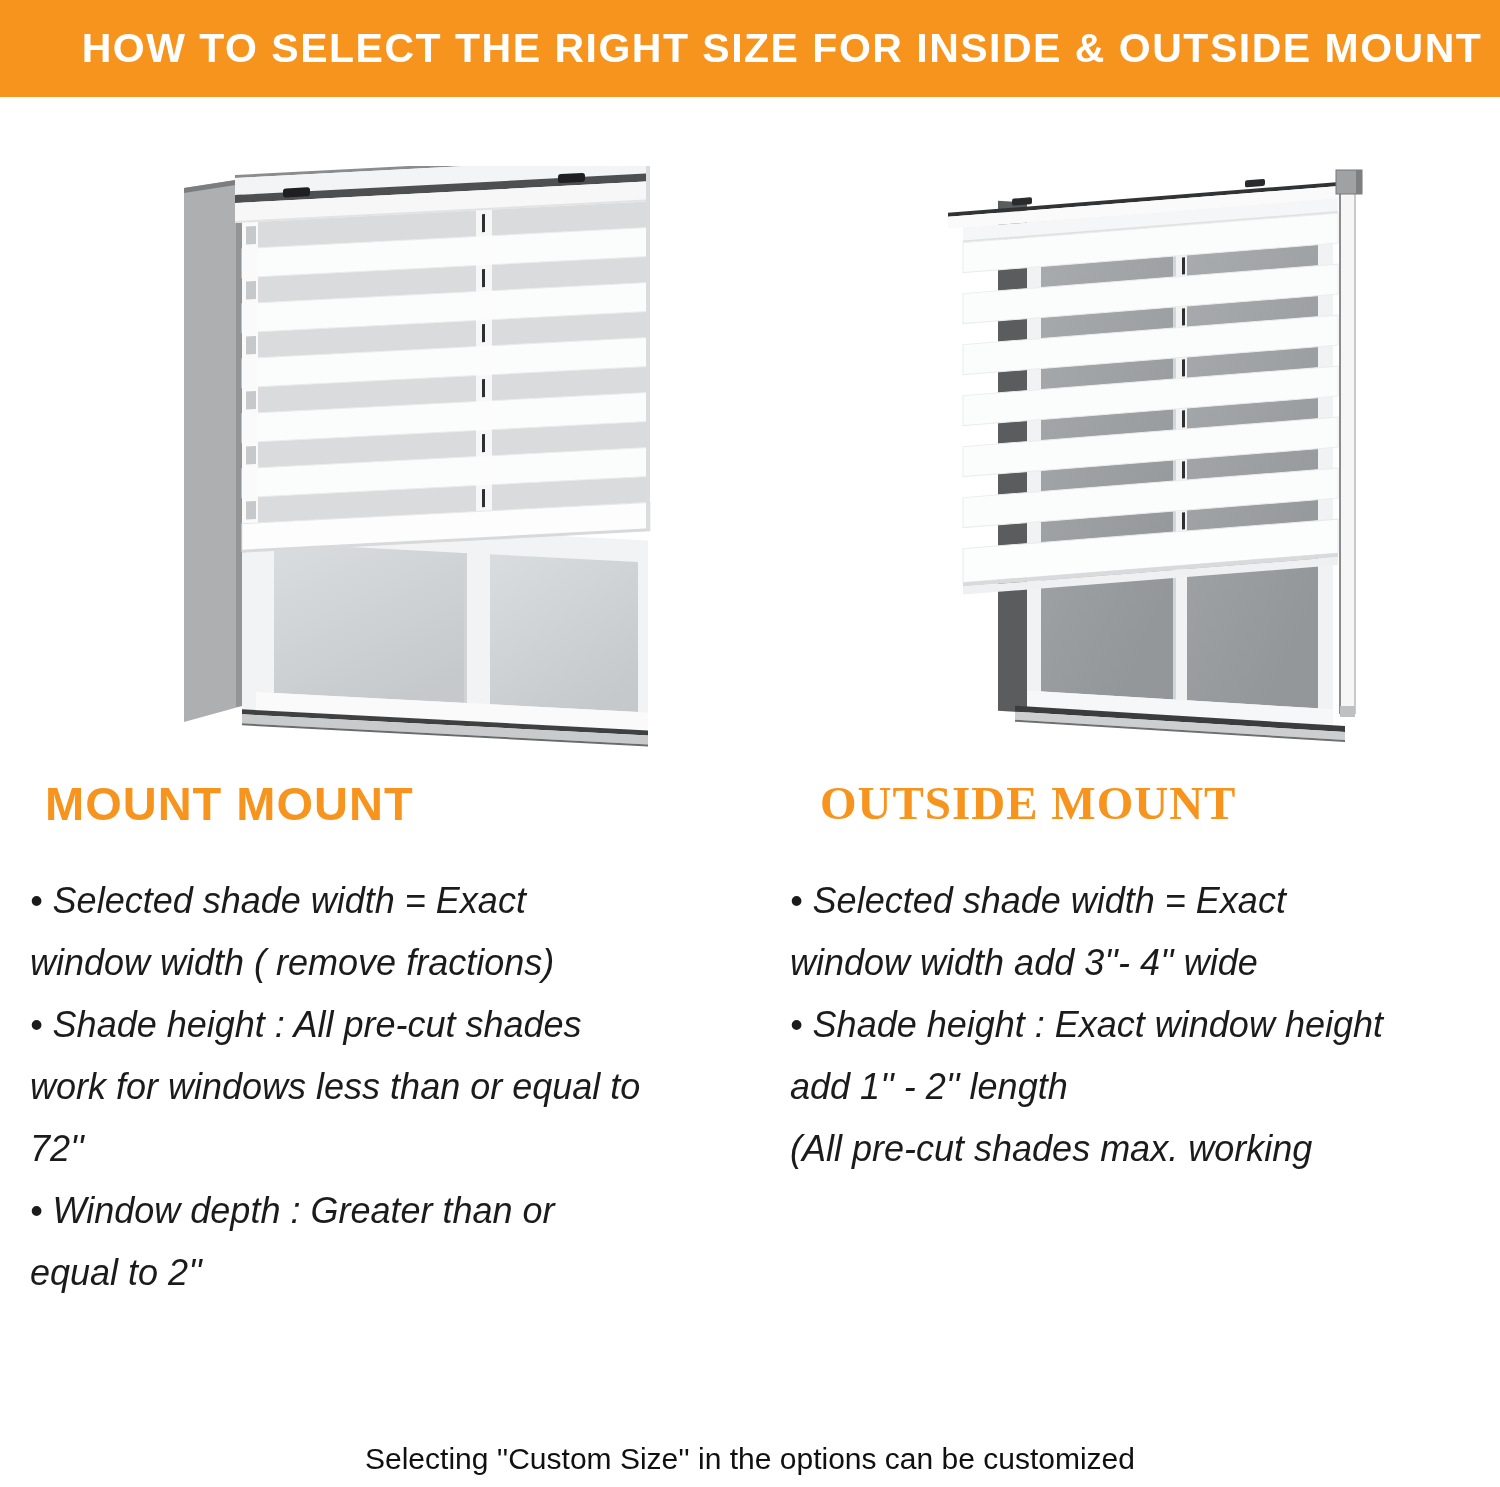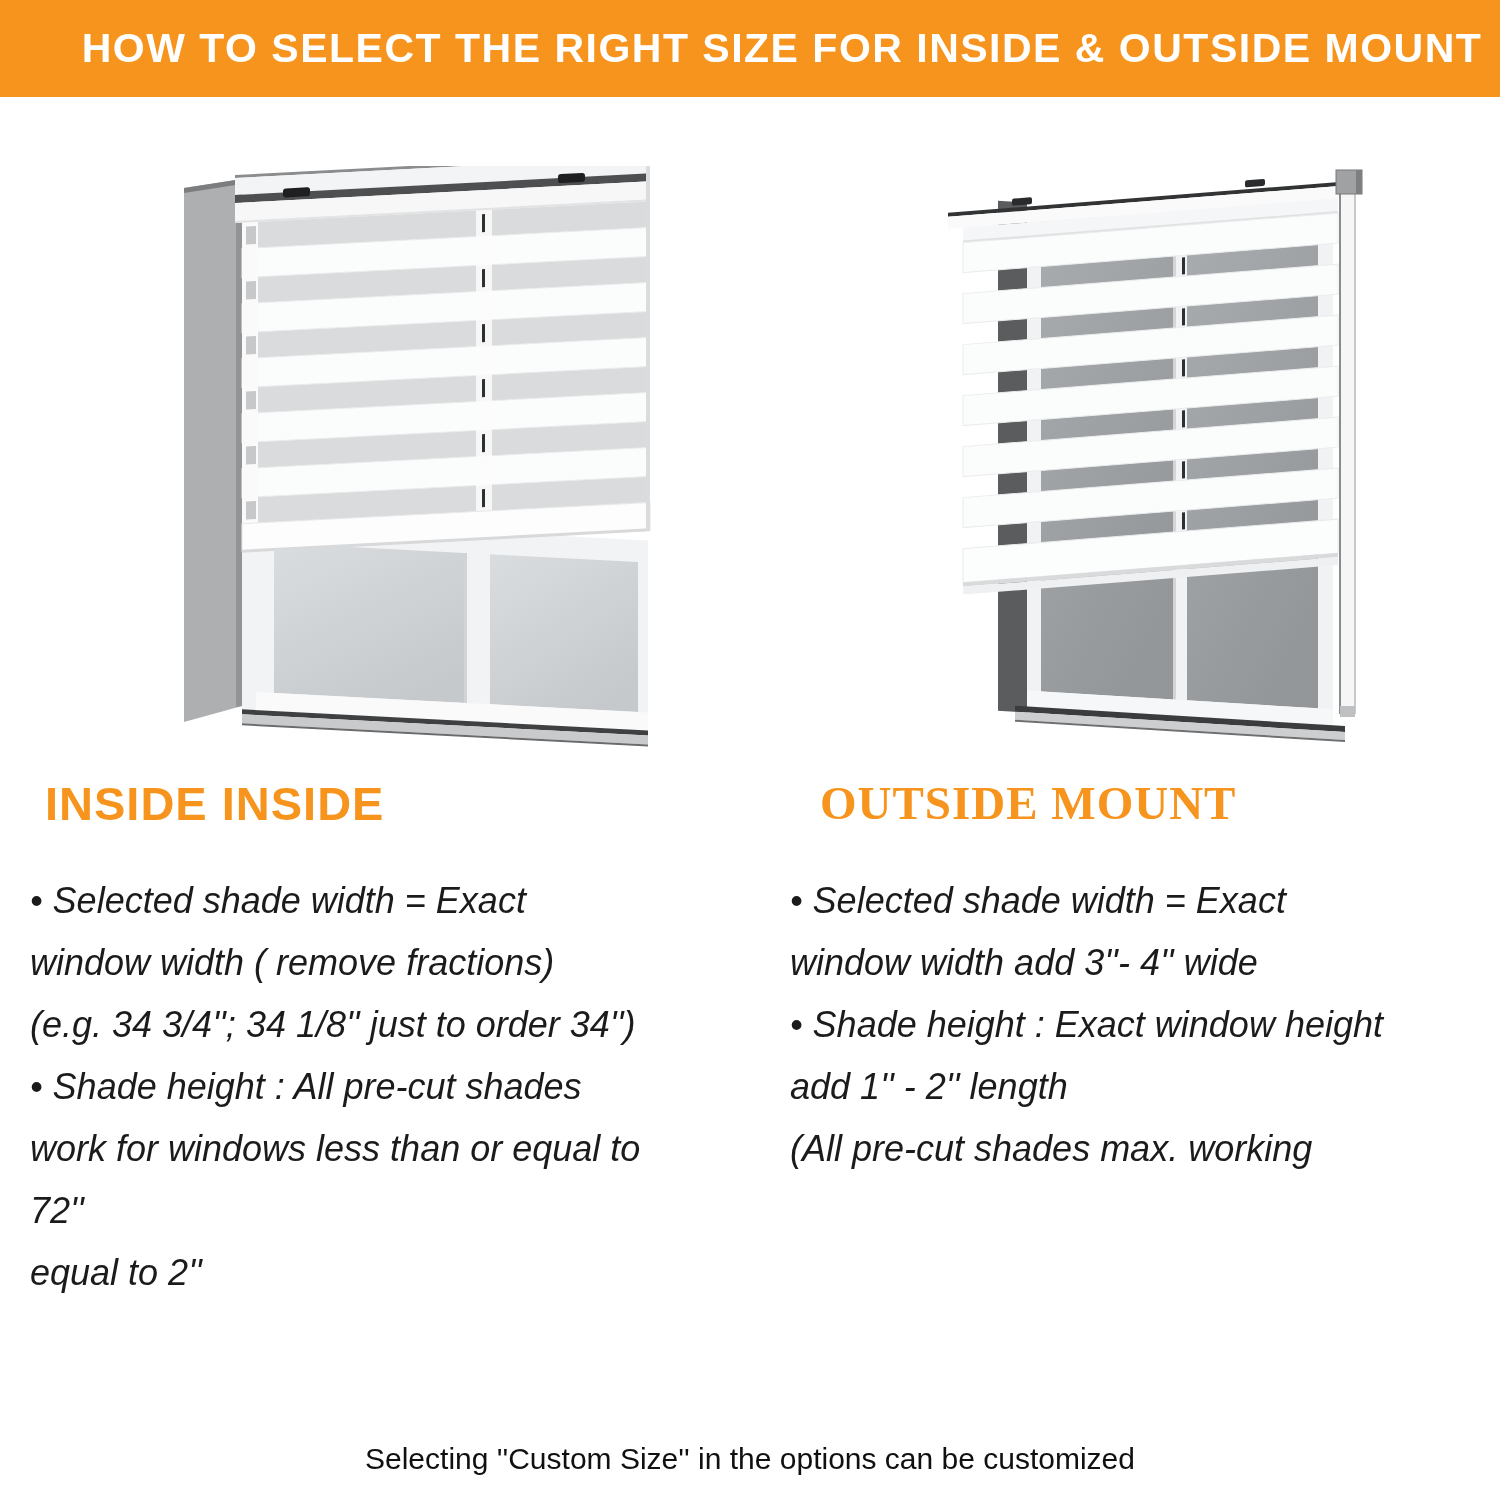--- a/index.html
+++ b/index.html
@@ -172,30 +172,30 @@
         <rect x="434" y="34" width="2" height="524" fill="#C8C9CB"></rect>
         <rect x="420" y="550" width="15" height="11" fill="#BFC0C2"></rect>
       </g>
       <g>
         <rect x="416" y="14" width="26" height="24" fill="#A0A1A3" stroke="#77787A"></rect>
         <rect x="436" y="14" width="6" height="24" fill="#7E7F81"></rect>
       </g>
     </svg>
   </figure>
 
-  <h2 class="mount h-inside">INSIDE INSIDE</h2>
+  <h2 class="mount h-inside">MOUNT MOUNT</h2>
   <h2 class="mount h-outside">OUTSIDE MOUNT</h2>
 
   <div class="lines l-inside">
       <p class="line">• Selected shade width = Exact</p>
       <p class="line">window width ( remove fractions)</p>
-      <p class="line">(e.g. 34 3/4''; 34 1/8'' just to order 34'')</p>
       <p class="line">• Shade height : All pre-cut shades</p>
       <p class="line">work for windows less than or equal to</p>
       <p class="line">72''</p>
+      <p class="line">• Window depth : Greater than or</p>
       <p class="line">equal to 2''</p>
     </div>
 
   <div class="lines l-outside">
       <p class="line">• Selected shade width = Exact</p>
       <p class="line">window width add 3''- 4'' wide</p>
       <p class="line">• Shade height : Exact window height</p>
       <p class="line">add 1'' - 2'' length</p>
       <p class="line">(All pre-cut shades max. working</p>
     </div>

